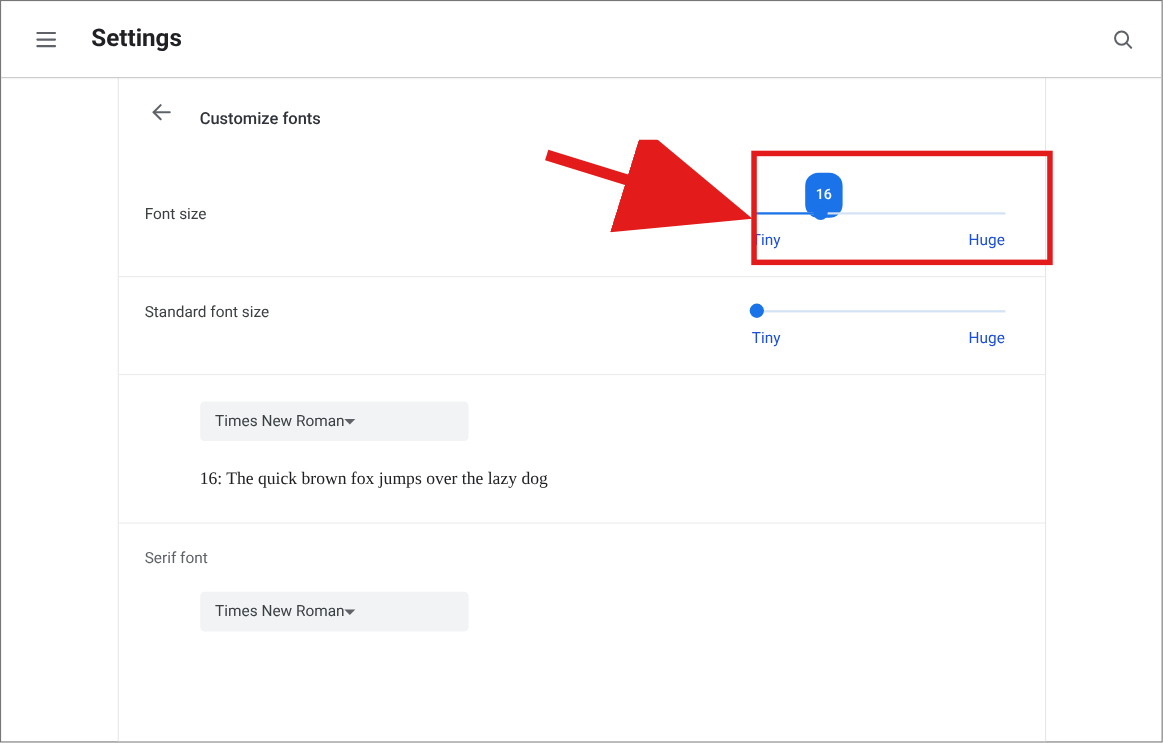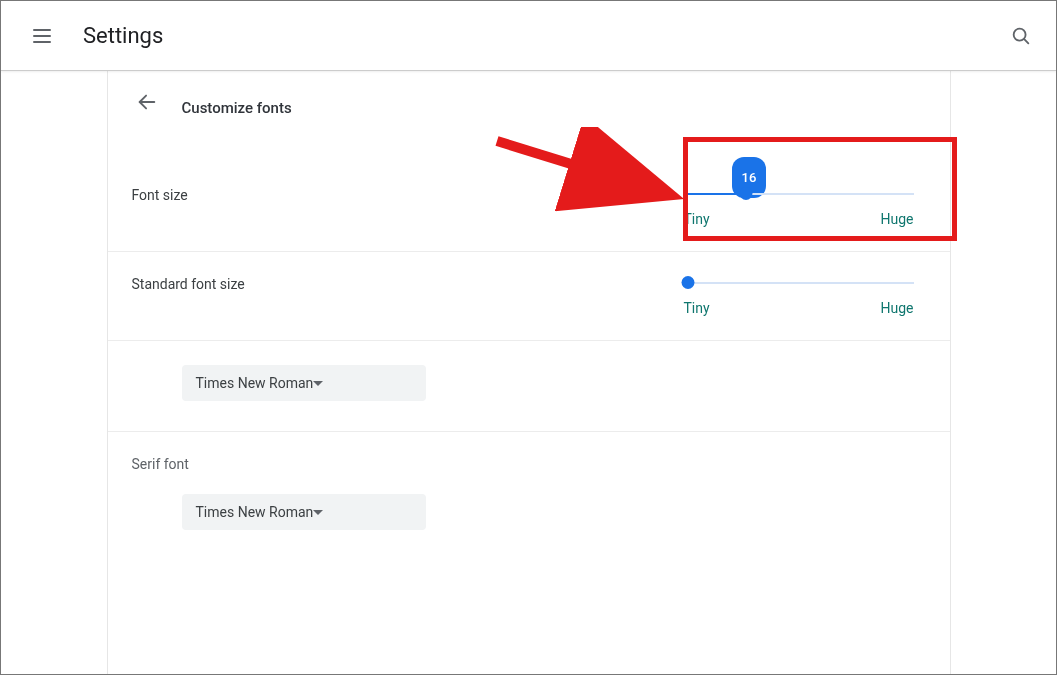--- a/index.html
+++ b/index.html
@@ -39,21 +39,21 @@
       display: block;
       height: 2px;
       width: 18px;
       background: #5f6368;
       border-radius: 1px;
     }
     .title {
       font-size: 22px;
       color: #202124;
       margin-left: 26px;
-      font-weight: 400;
+      font-weight: 700;
     }
     .search-icon {
       position: absolute;
       right: 24px;
       top: 24px;
       cursor: pointer;
     }
     .content {
       width: 844px;
       margin: 0 auto;
@@ -123,21 +123,21 @@
       height: 13px;
       background: #1a73e8;
       border-radius: 50%;
       transform: translateX(-50%);
     }
     .slider-labels {
       display: flex;
       justify-content: space-between;
       margin-top: 10px;
       font-size: 14px;
-      color: #0f766e;
+      color: #1d4ed8;
     }
     .fontsize-row {
       padding: 60px 24px 24px 24px;
       border-bottom: 1px solid #ececec;
       display: flex;
       align-items: flex-start;
       justify-content: space-between;
     }
     .minfont-row {
       padding: 24px 24px 24px 24px;
@@ -255,20 +255,21 @@
         <span>Huge</span>
       </div>
     </div>
   </div>
 
   <div class="font-select-section">
     <div class="font-select">
       <span>Times New Roman</span>
       <span class="dropdown-triangle"></span>
     </div>
+    <div class="preview-text">16: The quick brown fox jumps over the lazy dog</div>
   </div>
 
   <div class="font-select-section no-border">
     <span class="select-label">Serif font</span>
     <div class="font-select">
       <span>Times New Roman</span>
       <span class="dropdown-triangle"></span>
     </div>
   </div>
 </div>

